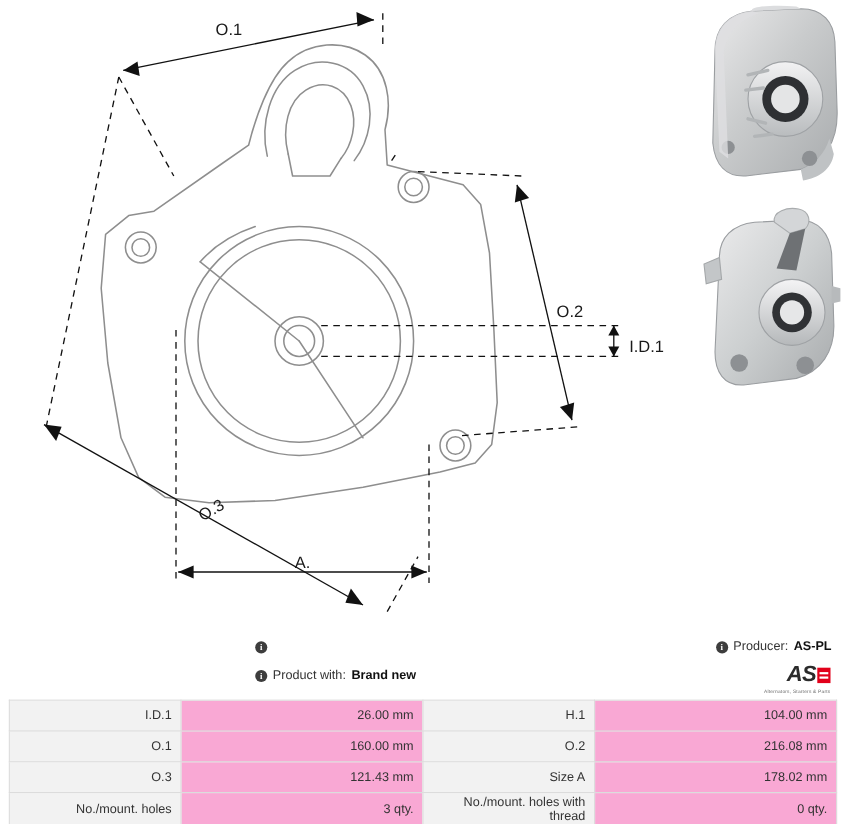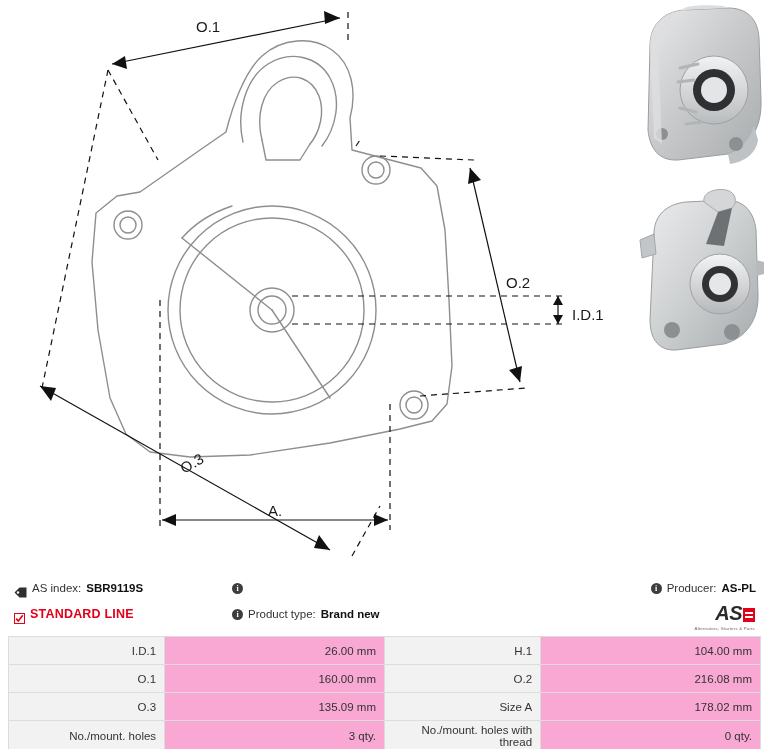--- a/index.html
+++ b/index.html
@@ -329,49 +329,28 @@
         <ellipse cx="100" cy="144" rx="8" ry="8" fill="#8d9093"></ellipse>
 
         <path d="M124,72 L132,74 L132,86 L124,88 Z" fill="#b7babc"></path>
       </svg>
     </div>
   </div>
 </div>
 
 <div id="info-strip">
 
-  <div class="info-col" id="info-col-1">
-    <div class="info-line">
-      <span class="tag-icon">
-        <svg width="13" height="11" viewBox="0 0 13 11">
-            <path d="M0.5,5.5 L5.5,0.5 L12.5,0.5 L12.5,10.5 L5.5,10.5 Z" fill="#2f2f2f"></path>
-            <circle cx="4" cy="5.5" r="1.2" fill="#ffffff"></circle>
-          </svg>
-      </span>
-      <span class="info-label">AS index:</span>
-      <span class="info-value">SBR9119S</span>
-    </div>
-    <div class="info-line row2">
-      <span class="check-icon">
-        <svg width="11" height="11" viewBox="0 0 11 11">
-            <rect x="0.5" y="0.5" width="10" height="10" fill="none" stroke="#e2001a" stroke-width="1"></rect>
-            <path d="M2.2,5.6 L4.3,8 L8.8,2.2" fill="none" stroke="#e2001a" stroke-width="1.6"></path>
-          </svg>
-      </span>
-      <span class="standard-line">STANDARD LINE</span>
-    </div>
-  </div>
 
   <div class="info-col" id="info-col-2">
     <div class="info-line">
       <span class="info-i-icon">i</span>
     </div>
     <div class="info-line row2">
       <span class="info-i-icon">i</span>
-      <span class="info-label">Product type:</span>
+      <span class="info-label">Product with:</span>
       <span class="info-value">Brand new</span>
     </div>
   </div>
 
   <div class="info-col" id="info-col-3">
     <div class="info-line info-col-3-line">
       <span class="info-i-icon">i</span>
       <span class="info-label">Producer:</span>
       <span class="info-value">AS-PL</span>
     </div>
@@ -392,21 +371,21 @@
       <td class="v">104.00 mm</td>
     </tr>
     <tr>
       <td class="k">O.1</td>
       <td class="v">160.00 mm</td>
       <td class="k">O.2</td>
       <td class="v">216.08 mm</td>
     </tr>
     <tr>
       <td class="k">O.3</td>
-      <td class="v">135.09 mm</td>
+      <td class="v">121.43 mm</td>
       <td class="k">Size A</td>
       <td class="v">178.02 mm</td>
     </tr>
     <tr>
       <td class="k">No./mount. holes</td>
       <td class="v">3 qty.</td>
       <td class="k wrap">No./mount. holes with thread</td>
       <td class="v">0 qty.</td>
     </tr>
   </tbody>

